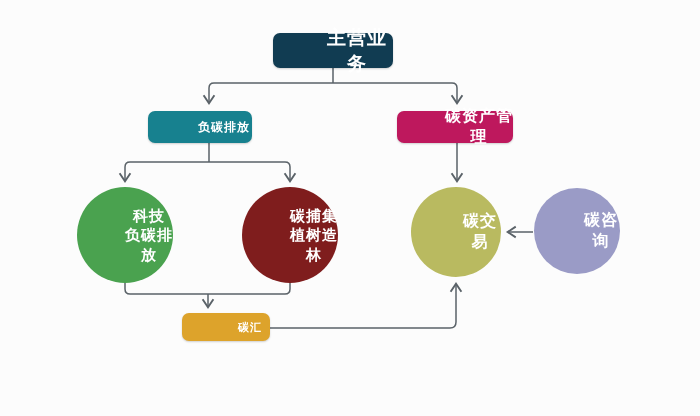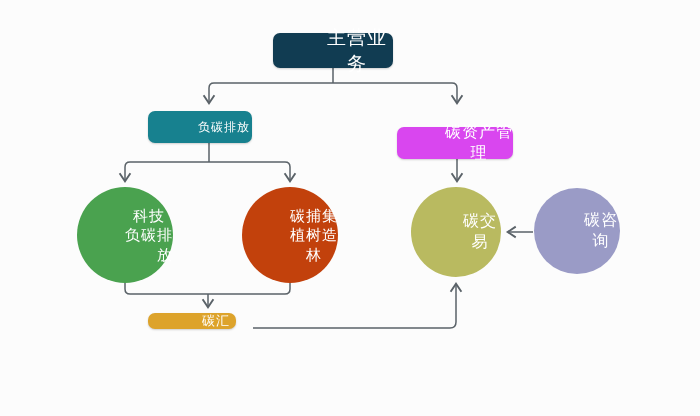--- a/index.html
+++ b/index.html
@@ -22,42 +22,42 @@
     height: 416px;
     pointer-events: none;
   }
   .node {
     position: absolute;
     display: flex;
     flex-direction: column;
     align-items: center;
     justify-content: center;
     color: #ffffff;
-    font-weight: normal;
+    font-weight: bold;
     text-align: center;
     letter-spacing: 1px;
     box-sizing: border-box;
     padding-left: 48px;
   }
   .box {
     border-radius: 7px;
     box-shadow: 0 1px 2px rgba(0,0,0,0.18);
   }
   .circle {
     border-radius: 50%;
   }
   
   .root-box        { left: 273px; top:  33px; width: 120px; height: 35px; font-size: 19px; }
   .branch-left     { left: 148px; top: 111px; width: 104px; height: 32px; font-size: 12px; }
   .branch-right    { left: 397px; top: 111px; width: 116px; height: 32px; font-size: 16px; }
-  .circle-green    { left:  77px; top: 187px; width:  96px; height: 96px; font-size: 15px; line-height: 1.3; text-align: right; }
+  .circle-green    { left:  77px; top: 187px; width:  96px; height: 96px; font-size: 15px; line-height: 1.3; }
   .circle-teal     { left: 242px; top: 187px; width:  96px; height: 96px; font-size: 15px; line-height: 1.3; }
   .circle-olive    { left: 411px; top: 187px; width:  90px; height: 90px; font-size: 16px; }
   .circle-purple   { left: 534px; top: 188px; width:  86px; height: 86px; font-size: 16px; }
-  .sink-box        { left: 148px; top: 313px; width:  88px; height: 16px; font-size: 13px; }
+  .sink-box        { left: 182px; top: 313px; width:  88px; height: 28px; font-size: 11px; }
 </style>
 </head>
 <body>
 
 <div class="stage">
 
   <svg class="wires" viewBox="0 0 700 416" xmlns="http://www.w3.org/2000/svg">
     <defs>
       <marker id="chev" viewBox="0 0 10 10" refX="7" refY="5" markerWidth="9" markerHeight="9" orient="auto">
         <path d="M2,1 L8,5 L2,9" fill="none" stroke="#5a6268" stroke-width="1.4"></path>
@@ -82,28 +82,28 @@
       <path d="M253,328 H450 Q456,328 456,322 V285" marker-end="url(#chev)"></path>
 
       <path d="M533,232 H509" marker-end="url(#chev)"></path>
     </g>
   </svg>
 
   <div class="node box root-box" style="background: rgb(17, 60, 82);">主营业务</div>
 
   <div class="node box branch-left" style="background: rgb(23, 129, 143);">负碳排放</div>
 
-  <div class="node box branch-right" style="background: #d946ef; margin-top: 16px;">碳资产管理</div>
+  <div class="node box branch-right" style="background: #be185d;">碳资产管理</div>
 
   <div class="node circle circle-green" style="background: rgb(74, 162, 79);">
     <span>科技</span>
     <span>负碳排放</span>
   </div>
 
-  <div class="node circle circle-teal" style="background: #c2410c;">
+  <div class="node circle circle-teal" style="background: #7f1d1d;">
     <span>碳捕集</span>
     <span>植树造林</span>
   </div>
 
   <div class="node circle circle-olive" style="background: rgb(185, 186, 96);">碳交易</div>
 
   <div class="node circle circle-purple" style="background: rgb(154, 155, 198);">碳咨询</div>
 
   <div class="node box sink-box" style="background: rgb(221, 163, 43);">碳汇</div>
 

